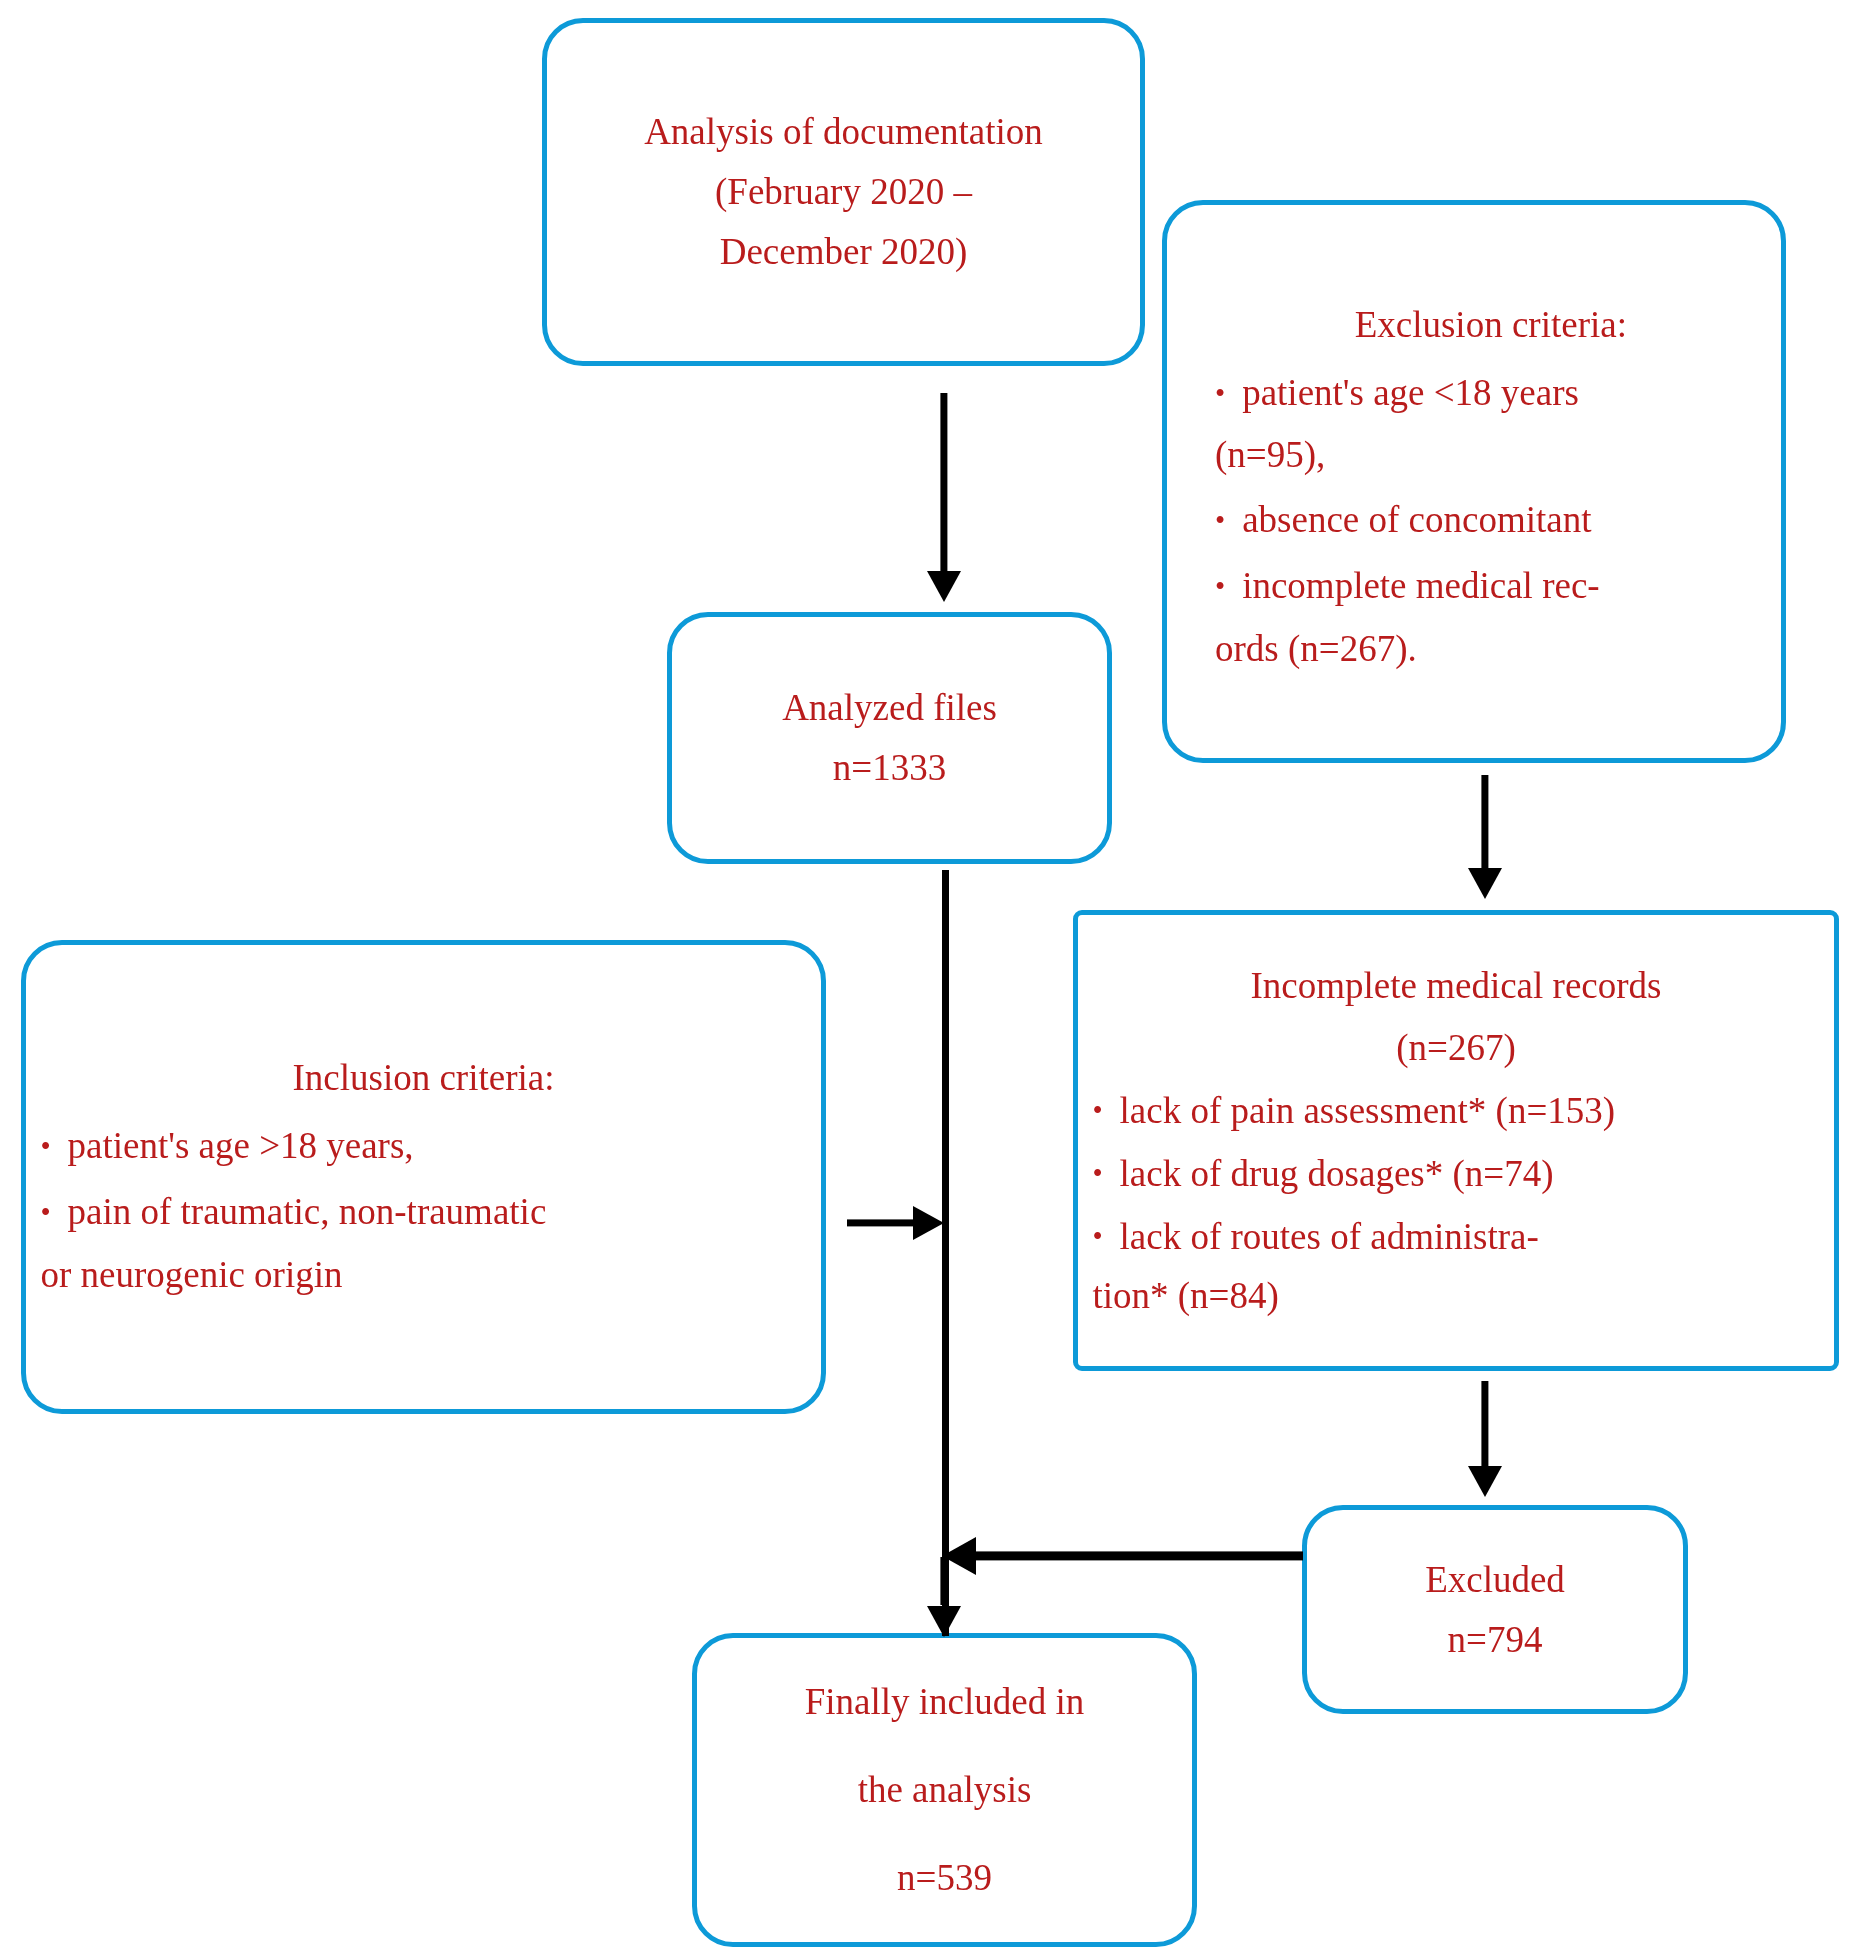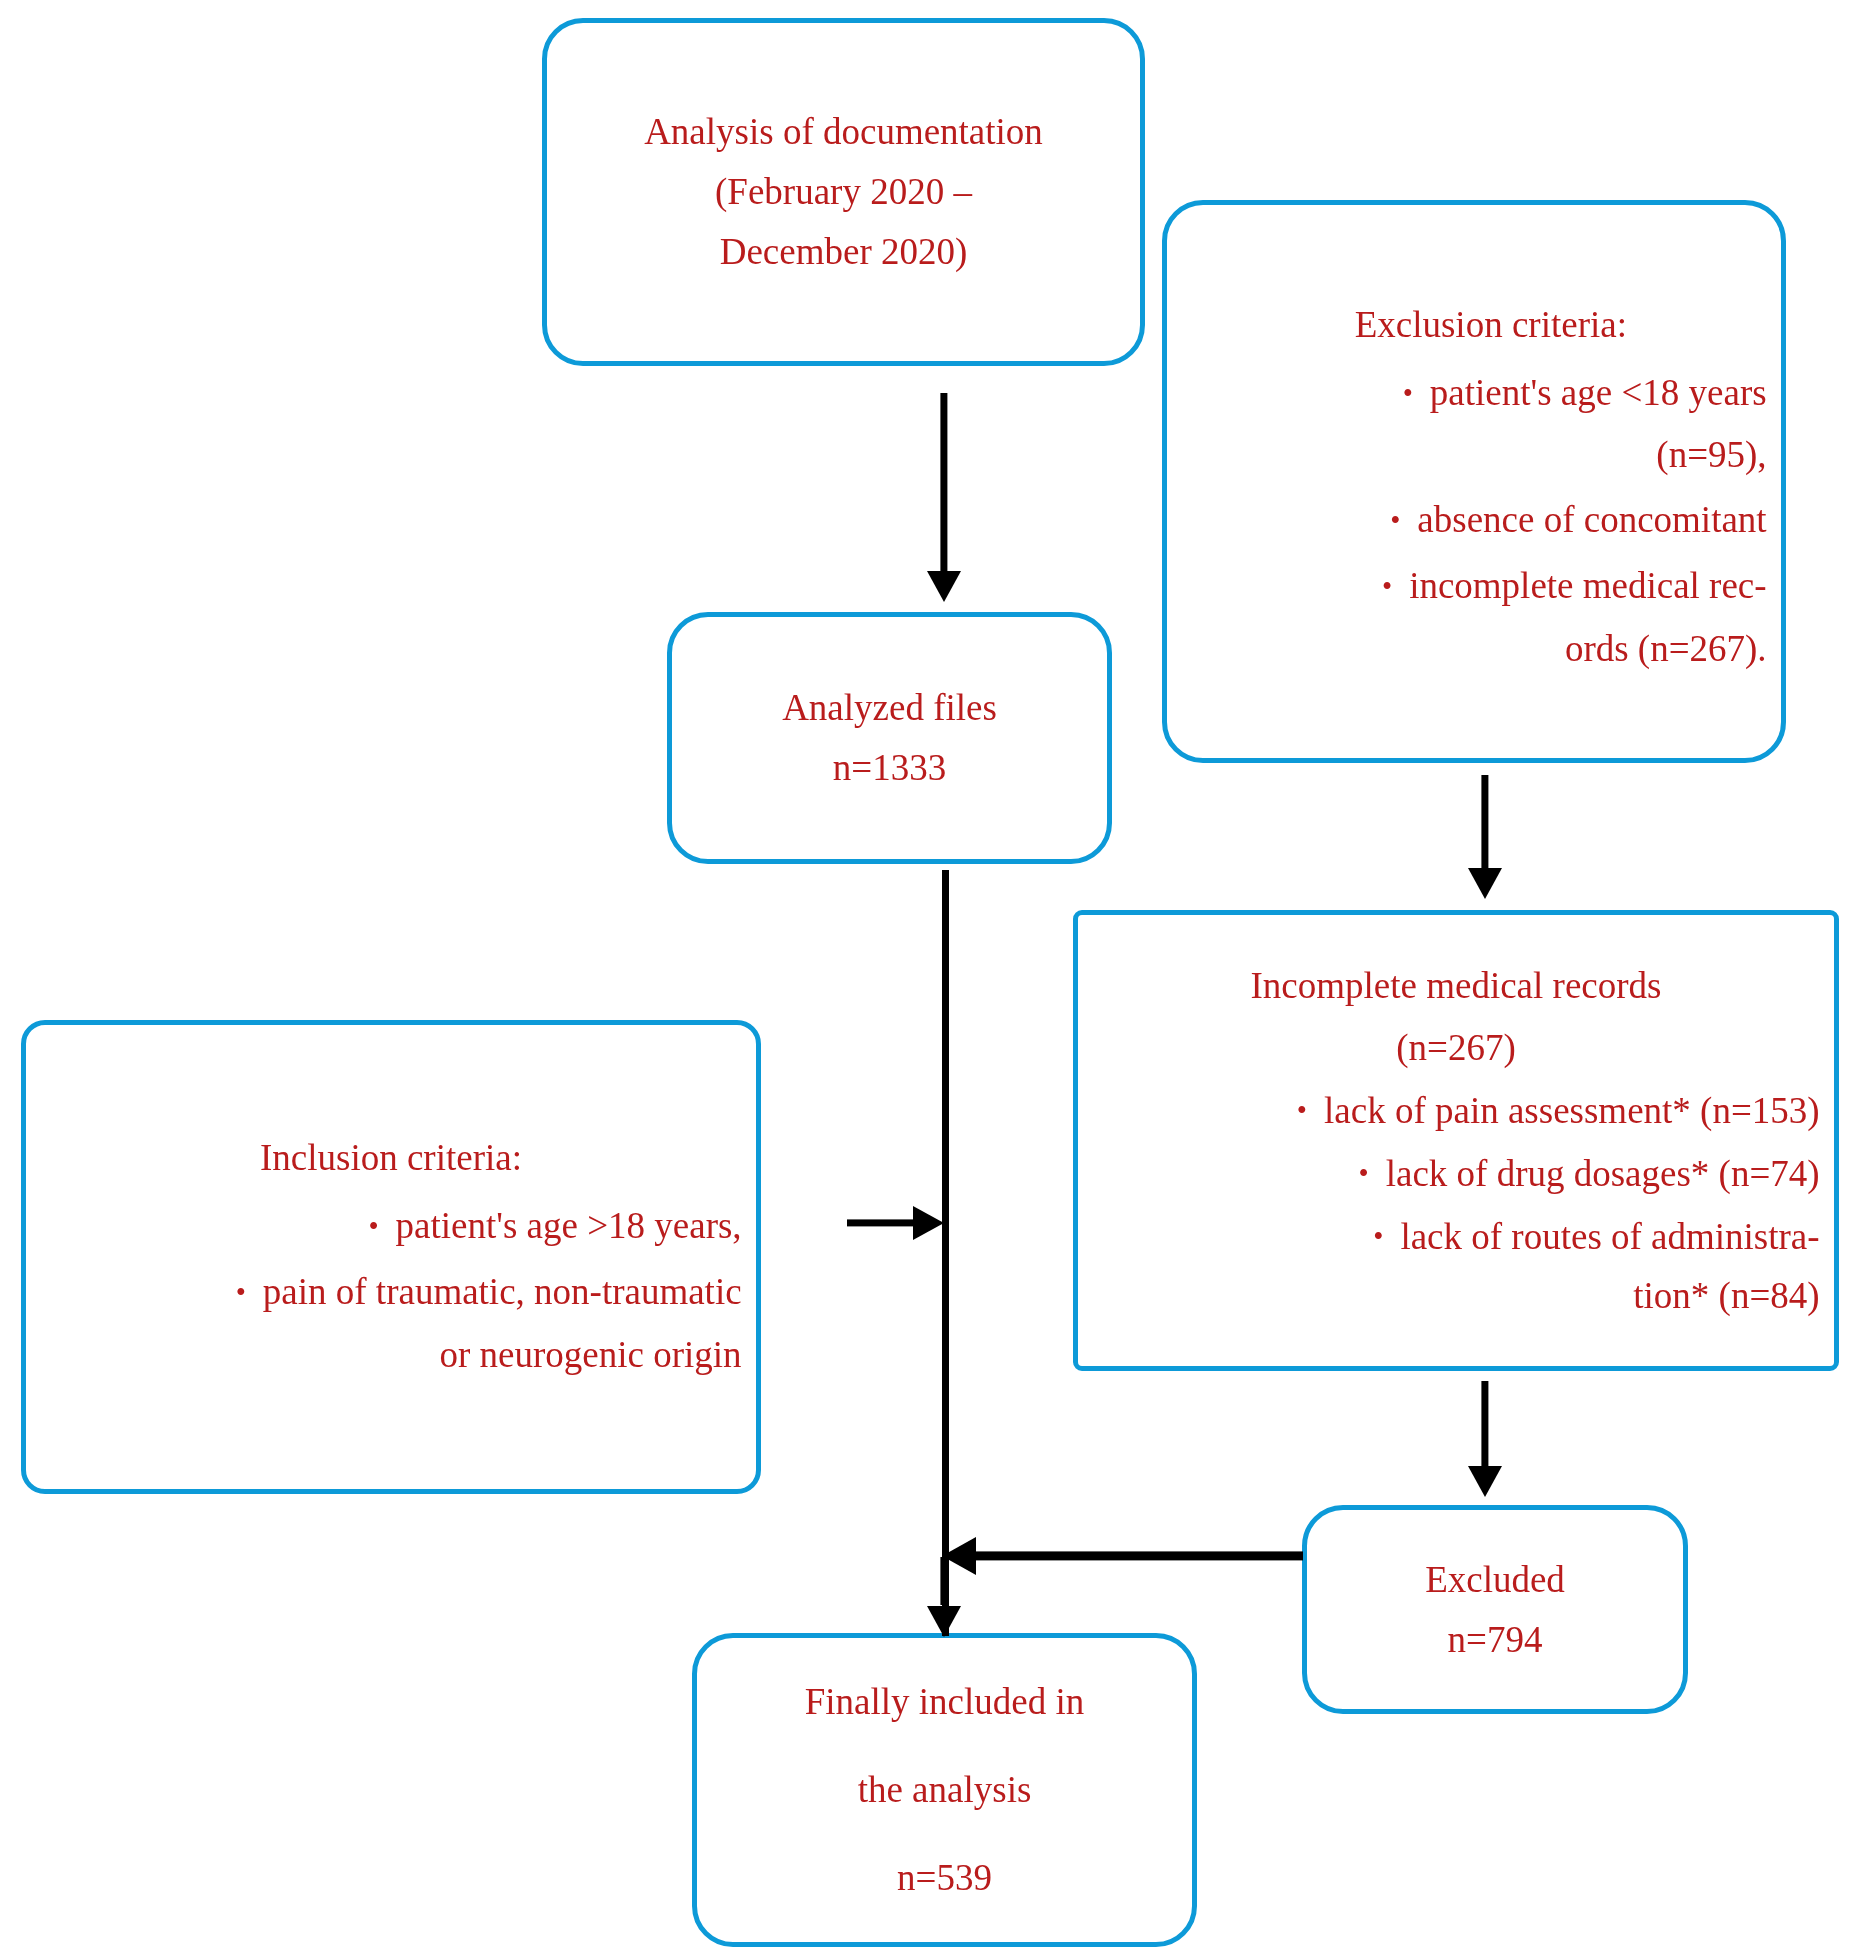--- a/index.html
+++ b/index.html
@@ -29,21 +29,21 @@
   }
   .line{ display:block; white-space:nowrap; }
   .bullet-list{
     list-style:none;
     margin:0;
     padding:0;
     width:100%;
   }
   .bullet-list li{
     display:block;
-    text-align:right;
+    text-align:left;
     position:relative;
   }
   .bullet-list li .bullet{
     font-size:29px;
     vertical-align:middle;
     margin-right:17px;
   }
   .bullet-list li .btext{ vertical-align:middle; }
   .bullet-list li .cont{ display:block; }
 
@@ -82,21 +82,21 @@
     border-top:19.6px solid transparent;
     border-bottom:19.6px solid transparent;
     border-right:34px solid #000000;
   }
 
   
   #box-analysis        { left:542px;  top:18.3px;   width:603px;  height:348px; }
   #box-exclusion       { left:1162px; top:200px;  width:624px; height:563px;padding-left:48px; }
   #box-analyzed        { left:667px; top:612px;  width:445px;  height:252px; }
   #box-incomplete      { left:1073px; top:910px; width:766px; height:461px;border-radius:9px; }
-  #box-inclusion       { left:21px;   top:1020px; width:740px; height:474px;border-radius:24px; }
+  #box-inclusion       { left:21px;   top:940px; width:805px; height:474px; }
   #box-excluded        { left:1302px; top:1505px; width:386px;  height:209px; }
   #box-final           { left:692px; top:1633px; width:505px;  height:314px;gap:28px; }
 
   #arrow-analysis-to-analyzed { left:908px; top:393px;  width:72px; height:209px; }
   #arrow-analysis-to-analyzed .shaft{ height:178px; }
 
   #arrow-exclusion-to-incomplete { left:1449px; top:775px; width:72px; height:124px; }
   #arrow-exclusion-to-incomplete .shaft{ height:93px; }
 
   #arrow-incomplete-to-excluded { left:1449px; top:1381px; width:72px; height:116px; }

